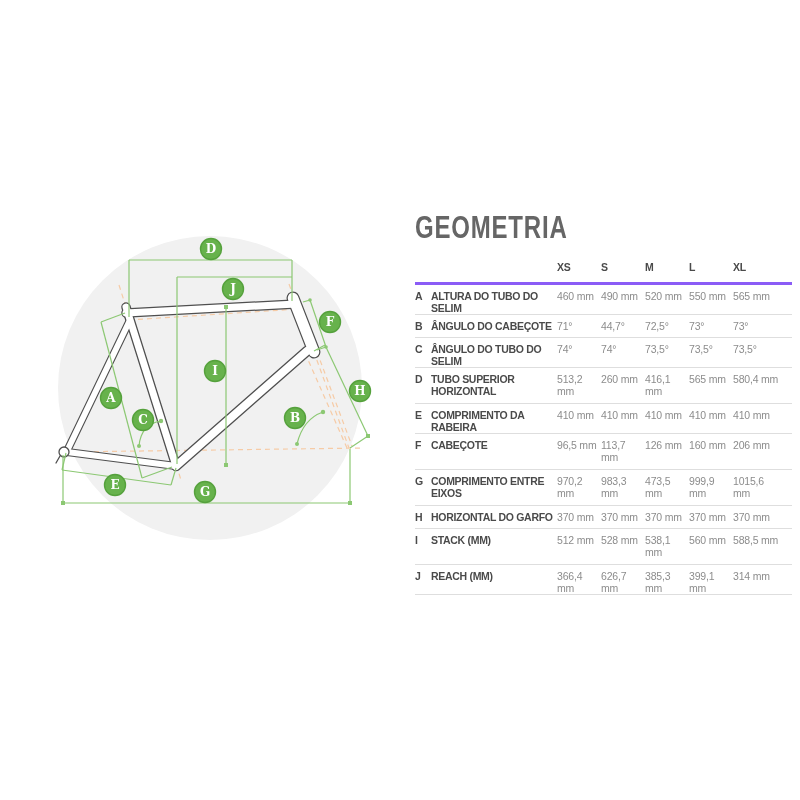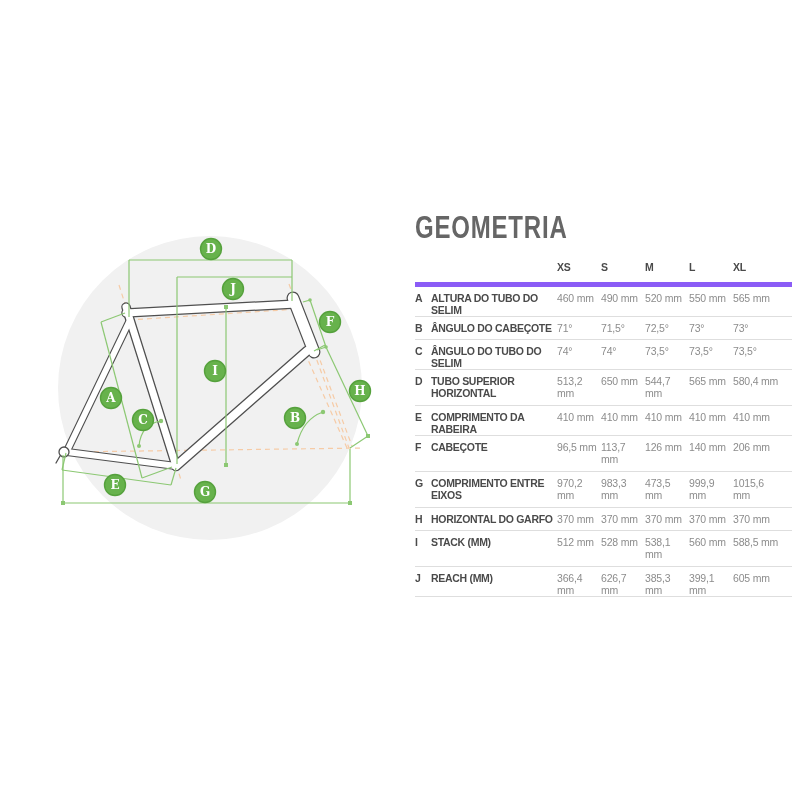--- a/index.html
+++ b/index.html
@@ -20,21 +20,21 @@
   table.geo{border-collapse:collapse;margin-top:14px;width:377px;table-layout:fixed;}
   table.geo th,table.geo td{
     text-align:left;vertical-align:top;padding:5px 2px 0 0;
     font-size:10.5px;line-height:12px;white-space:pre-line;
   }
   col.c-letter{width:16px;}
   col.c-label{width:126px;}
   col.c-val{width:44px;}
   col.c-val-last{width:59px;}
   thead th{height:21px;color:#4a4a4a;font-weight:bold;letter-spacing:-.2px;}
-  thead tr{border-bottom:5px solid #8b5cf6;}
+  thead tr{border-bottom:3px solid #8b5cf6;}
   tbody tr{border-bottom:1px solid #dedede;}
   td.letter,td.label{color:#4a4a4a;font-weight:bold;letter-spacing:-.3px;}
   td.val{color:#8c8c8c;letter-spacing:-.2px;}
   tr.single td{height:17px;}
   tr.double td{height:30px;}
   tr.last td{height:24px;}
 </style>
 </head>
 <body>
 
@@ -209,63 +209,63 @@
         <td class="val">460 mm</td>
         <td class="val">490 mm</td>
         <td class="val">520 mm</td>
         <td class="val">550 mm</td>
         <td class="val">565 mm</td>
       </tr>
       <tr class="single">
         <td class="letter">B</td>
         <td class="label">ÂNGULO DO CABEÇOTE</td>
         <td class="val">71°</td>
-        <td class="val">71,5°</td>
+        <td class="val">44,7°</td>
         <td class="val">72,5°</td>
         <td class="val">73°</td>
         <td class="val">73°</td>
       </tr>
       <tr class="single">
         <td class="letter">C</td>
         <td class="label">ÂNGULO DO TUBO DO SELIM</td>
         <td class="val">74°</td>
         <td class="val">74°</td>
         <td class="val">73,5°</td>
         <td class="val">73,5°</td>
         <td class="val">73,5°</td>
       </tr>
       <tr class="double">
         <td class="letter">D</td>
         <td class="label">TUBO SUPERIOR
 HORIZONTAL</td>
         <td class="val">513,2
 mm</td>
-        <td class="val">650 mm</td>
-        <td class="val">544,7
+        <td class="val">260 mm</td>
+        <td class="val">416,1
 mm</td>
         <td class="val">565 mm</td>
         <td class="val">580,4 mm</td>
       </tr>
       <tr class="single">
         <td class="letter">E</td>
         <td class="label">COMPRIMENTO DA RABEIRA</td>
         <td class="val">410 mm</td>
         <td class="val">410 mm</td>
         <td class="val">410 mm</td>
         <td class="val">410 mm</td>
         <td class="val">410 mm</td>
       </tr>
       <tr class="double">
         <td class="letter">F</td>
         <td class="label">CABEÇOTE</td>
         <td class="val">96,5 mm</td>
         <td class="val">113,7
 mm</td>
         <td class="val">126 mm</td>
-        <td class="val">140 mm</td>
+        <td class="val">160 mm</td>
         <td class="val">206 mm</td>
       </tr>
       <tr class="double">
         <td class="letter">G</td>
         <td class="label">COMPRIMENTO ENTRE
 EIXOS</td>
         <td class="val">970,2
 mm</td>
         <td class="val">983,3
 mm</td>
@@ -299,17 +299,17 @@
         <td class="letter">J</td>
         <td class="label">REACH (MM)</td>
         <td class="val">366,4
 mm</td>
         <td class="val">626,7
 mm</td>
         <td class="val">385,3
 mm</td>
         <td class="val">399,1
 mm</td>
-        <td class="val">605 mm</td>
+        <td class="val">314 mm</td>
       </tr>
     </tbody>
   </table>
 </div>
 
 </body></html>

